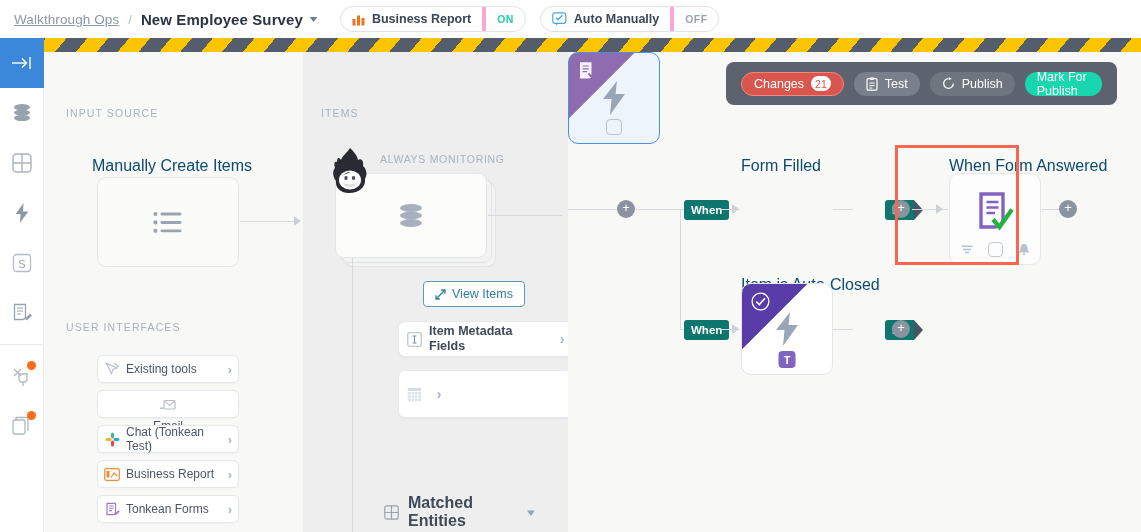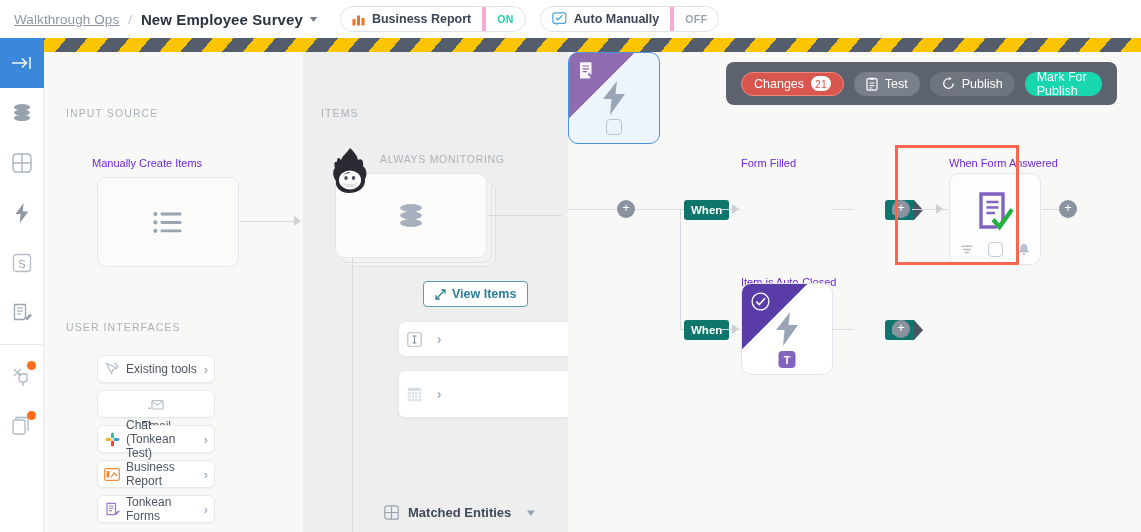--- a/index.html
+++ b/index.html
@@ -91,21 +91,21 @@
   #col-flow  { left: 524px; width: 573px; background: #f8f8f7; }
   .col-label {
     position: absolute; top: 55px; left: 22px;
     font-size: 10.5px; letter-spacing: 1.1px; color: #a9b2bc; font-weight: normal;
   }
   #col-items .col-label { left: 18px; }
   #col-flow  .col-label { left: 32px; }
 
   
   .node-title {
-    position: absolute; font-size: 11px; color: #6d28d9; white-space: nowrap;
+    position: absolute; font-size: 16px; color: #0c4a6e; white-space: nowrap;
   }
   .big-card {
     position: absolute; background: #fbfbfa;
     border: 1px solid #e4e7ea; border-radius: 9px;
     display: flex; align-items: center; justify-content: center;
   }
 
   
   #manual-card { left: 53px; top: 125px; width: 142px; height: 90px; }
 
@@ -122,21 +122,21 @@
     position: absolute; width: 0; height: 0;
     border-top: 5px solid transparent; border-bottom: 5px solid transparent;
     border-left: 7px solid #cdd1d6;
   }
 
   
   #view-items {
     position: absolute; left: 120px; top: 229px;
     display: flex; align-items: center; gap: 6px;
     background: #ffffff; border: 1px solid #5b9bb3; border-radius: 4px;
-    padding: 5px 11px; font-size: 12.5px; color: #2e7f9c; font-weight: bold;
+    padding: 5px 11px; font-size: 12.5px; color: #2e7f9c; font-weight: normal;
     cursor: pointer;
   }
 
   
   .list-card {
     position: absolute; background: #ffffff;
     border: 1px solid #e6e9ec; border-radius: 7px;
     display: flex; align-items: center;
     box-shadow: 0 1px 2px rgba(0,0,0,.045);
     cursor: pointer;
@@ -148,35 +148,35 @@
   .list-card .lc-label {
     flex: 1; font-size: 12.5px; font-weight: bold; color: #3f4a59;
     line-height: 15px; padding-right: 2px;
   }
   .list-card .lc-chevron {
     flex: 0 0 20px; text-align: center; color: #a8b4c2;
     font-size: 14px; font-weight: bold;
   }
 
   .ui-card {
-    position: absolute; left: 53px; width: 118px; height: 28px;
+    position: absolute; left: 53px; width: 142px; height: 28px;
     background: #fff; border: 1px solid #e6e9ec; border-radius: 6px;
     display: flex; align-items: center;
     box-shadow: 0 1px 2px rgba(0,0,0,.04); cursor: pointer;
   }
   .ui-card .uc-icon { flex: 0 0 28px; display:flex; align-items:center; justify-content:center; }
   .ui-card .uc-label { flex: 1; font-size: 12px; color: #4b5563; }
   .ui-card .uc-chevron { flex: 0 0 16px; text-align:center; color:#a8b4c2; font-size:13px; font-weight:bold; }
 
   
   #matched-row {
     position: absolute; left: 81px; top: 448px; width: 150px; height: 24px;
     display: flex; align-items: center; gap: 9px;
   }
-  #matched-row .me-label { font-size: 13px; font-weight: bold; color: #3f4a59; }
+  #matched-row .me-label { font-size: 16px; font-weight: bold; color: #3f4a59; }
   #matched-row .me-caret { margin-left: auto; color: #97a3b1; font-size: 11px; transform: scaleX(1.4); }
 
   
   .flow-node {
     position: absolute; width: 92px; height: 92px; border-radius: 10px;
     overflow: hidden; cursor: pointer;
   }
   #node-form-filled {
     background: linear-gradient(135deg, #8f6bb0 0%, #8f6bb0 36%, #eef4fb 36.5%, #eef4fb 100%);
     border: 1px solid #4d90e0;
@@ -504,20 +504,21 @@
       <span>View Items</span>
     </div>
 
     <div class="list-card" style="left:95px; top:269px; width:175px; height:36px;">
       <span class="lc-icon">
         <svg width="15" height="15" viewBox="0 0 15 15">
           <rect x="0.8" y="0.8" width="13.4" height="13.4" rx="1.5" fill="none" stroke="#b2bac4" stroke-width="1.1"></rect>
           <path d="M5.5 4 h4 M7.5 4 v7 M5.5 11 h4" stroke="#848e9b" stroke-width="1.1"></path>
         </svg>
       </span>
+      <span class="lc-label">Item Metadata Fields</span>
       <span class="lc-chevron">›</span>
     </div>
 
     <div class="list-card" style="left:95px; top:318px; width:175px; height:48px;">
       <span class="lc-icon">
         <svg width="15" height="15" viewBox="0 0 15 15">
           <rect x="0.8" y="0.8" width="13.4" height="13.4" rx="1.5" fill="#d9dee5"></rect>
           <path d="M0.8 4.6 H14.2 M0.8 8 H14.2 M0.8 11.2 H14.2 M4.4 4.6 V14.2 M7.6 4.6 V14.2 M10.8 4.6 V14.2" stroke="#fff" stroke-width="1"></path>
         </svg>
       </span>

